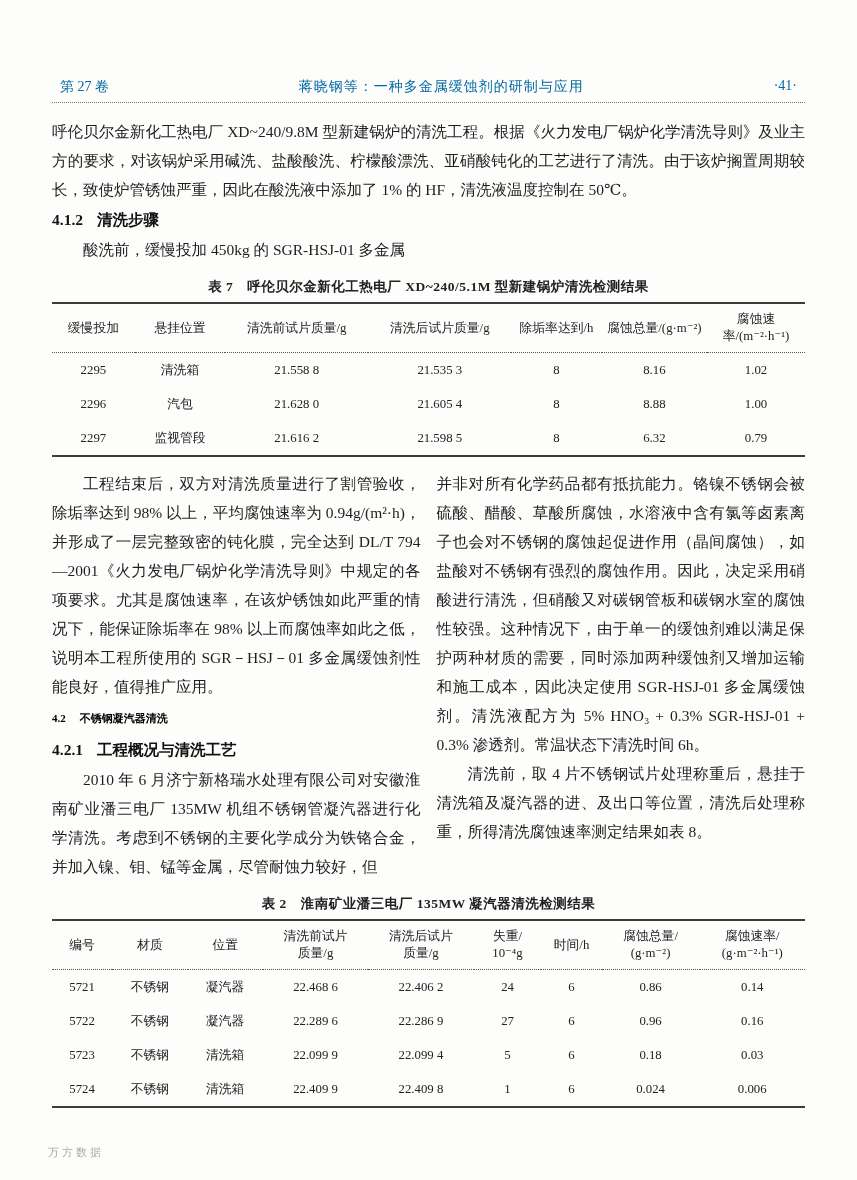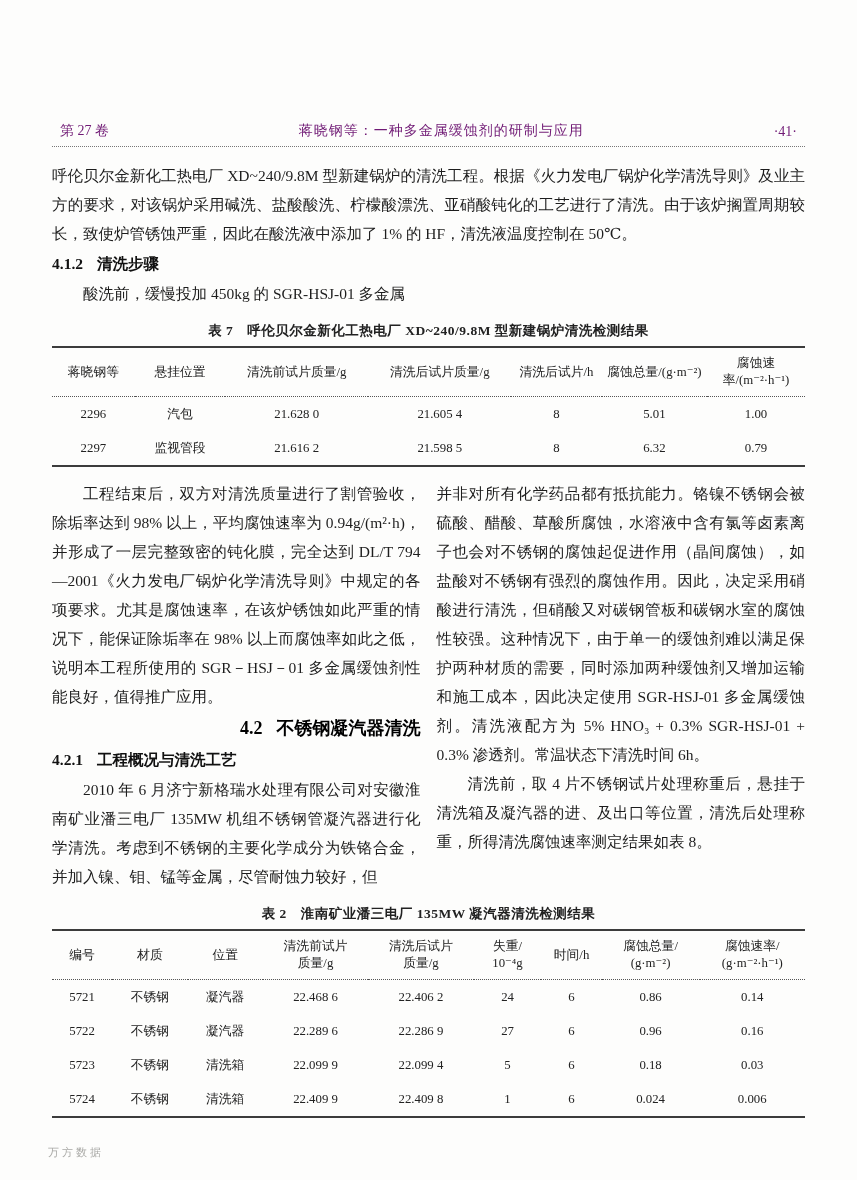--- a/index.html
+++ b/index.html
@@ -9,43 +9,43 @@
     margin:0 auto;
     background:#fdfdfc;
     color:#1c1c1c;
     font-family:"Liberation Serif", "DejaVu Serif", serif;
     box-sizing:border-box;
     padding:78px 52px 0 52px;
     overflow:hidden;
   }
   
   .runhead {
-    display:flex; justify-content:space-between; align-items:flex-end;
-    font-size:14px; color:#701a75;
+    display:flex; justify-content:space-between; align-items:flex-start;
+    font-size:14px; color:#0369a1;
     padding:0 8px 6px 8px;
     border-bottom:1px dotted #777;
     margin-bottom:14px;
   }
-  .runhead .mid { letter-spacing:1px;margin-top:44px; }
+  .runhead .mid { letter-spacing:1px; }
   
   .cols { display:flex; gap:16px; }
   .col { flex:1 1 0; min-width:0; }
   .para {
     font-size:15.5px; line-height:29px;
     text-align:justify; margin:0;
     color:#1d1d1d;
   }
   .para.indent { text-indent:2em; }
   .h-sub {
     font-size:15.5px; font-weight:bold; line-height:29px;
     margin:1px 0; color:#111;
   }
   .h-sec {
-    font-size:18px; font-weight:bold; line-height:30px;
-    margin:2px 0; color:#000;text-align:right;
+    font-size:11px; font-weight:bold; line-height:30px;
+    margin:2px 0; color:#000;
   }
   .h-num { margin-right:14px; }
   
   .tbl-title {
     text-align:center; font-weight:bold; font-size:13.5px;
     margin:14px 0 6px 0; color:#222; letter-spacing:0.5px;
   }
   table.sci {
     width:100%; border-collapse:collapse;
     font-size:12.8px; color:#222;
@@ -80,41 +80,50 @@
   <div class="cols">
     <div class="col">
       <p class="para">呼伦贝尔金新化工热电厂 XD~240/9.8M 型新建锅炉的清洗工程。根据《火力发电厂锅炉化学清洗导则》及业主方的要求，对该锅炉采用碱洗、盐酸酸洗、柠檬酸漂洗、亚硝酸钝化的工艺进行了清洗。由于该炉搁置周期较长，致使炉管锈蚀严重，因此在酸洗液中添加了 1% 的 HF，清洗液温度控制在 50℃。</p>
       <div class="h-sub">
         <span class="h-num">4.1.2</span><span>清洗步骤</span>
       </div>
       <p class="para indent">酸洗前，缓慢投加 450kg 的 SGR-HSJ-01 多金属</p>
     </div>
   </div>
 
-  <div class="tbl-title">表 7　呼伦贝尔金新化工热电厂 XD~240/9.8M 型新建锅炉清洗检测结果</div>
+  <div class="tbl-title">表 7　呼伦贝尔金新化工热电厂 XD~240/5.1M 型新建锅炉清洗检测结果</div>
   <table class="sci">
     <thead>
       <tr>
-        <th style="width:11%">蒋晓钢等</th>
+        <th style="width:11%">缓慢投加</th>
         <th style="width:12%">悬挂位置</th>
         <th style="width:19%">清洗前试片质量/g</th>
         <th style="width:19%">清洗后试片质量/g</th>
-        <th style="width:12%">清洗后试片/h</th>
+        <th style="width:12%">除垢率达到/h</th>
         <th style="width:14%">腐蚀总量/(g·m⁻²)</th>
         <th style="width:13%">腐蚀速率/(m⁻²·h⁻¹)</th>
       </tr>
     </thead>
     <tbody>
+      <tr>
+        <td>2295</td>
+        <td>清洗箱</td>
+        <td>21.558 8</td>
+        <td>21.535 3</td>
+        <td>8</td>
+        <td>8.16</td>
+        <td>1.02</td>
+      </tr>
       <tr>
         <td>2296</td>
         <td>汽包</td>
         <td>21.628 0</td>
         <td>21.605 4</td>
         <td>8</td>
-        <td>5.01</td>
+        <td>8.88</td>
         <td>1.00</td>
       </tr>
       <tr>
         <td>2297</td>
         <td>监视管段</td>
         <td>21.616 2</td>
         <td>21.598 5</td>
         <td>8</td>
         <td>6.32</td>
         <td>0.79</td>

